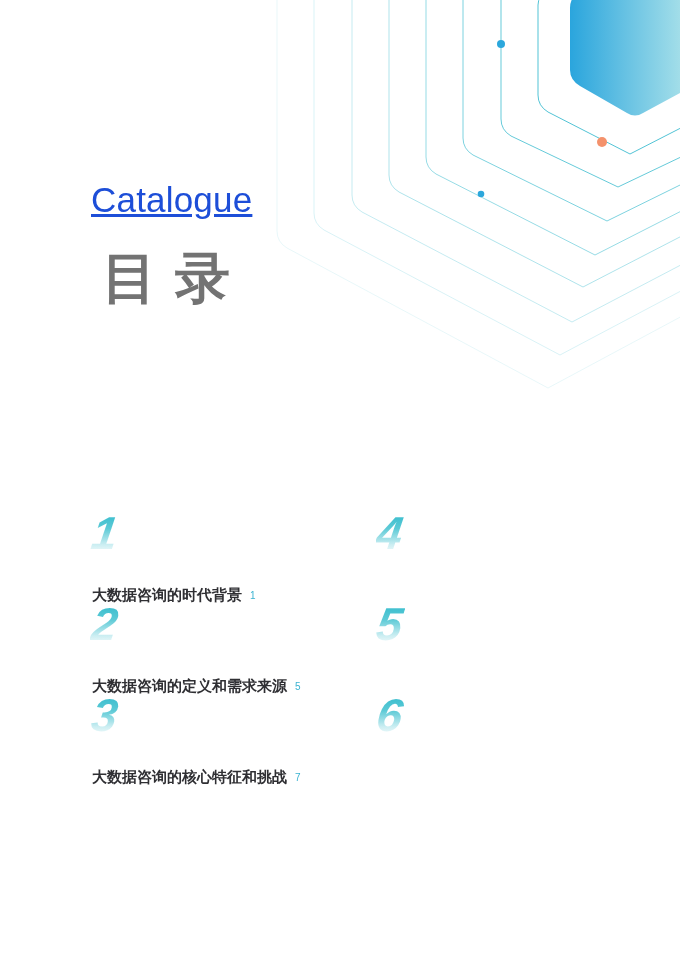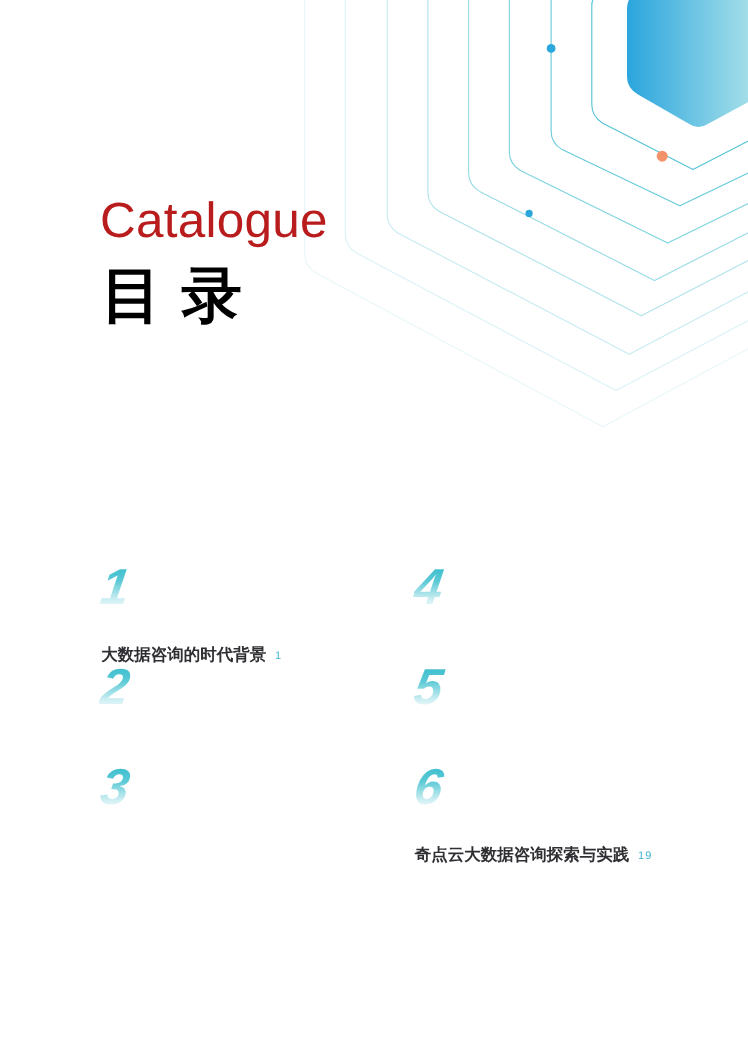--- a/index.html
+++ b/index.html
@@ -20,38 +20,39 @@
       top: 0;
       width: 680px;
       height: 420px;
       pointer-events: none;
     }
     .title-en {
       position: absolute;
       left: 91px;
       top: 180px;
       font-family: "Liberation Sans", sans-serif;
-      font-size: 45px;
-      color: #b91c1c;
+      font-size: 35px;
+      color: #1d4ed8;
       letter-spacing: 0.2px;
       line-height: 40px;
       margin: 0;
       font-weight: normal;
+      text-decoration: underline;
     }
     .title-cn {
       position: absolute;
       left: 90px;
       top: 233px;
       font-family: "DejaVu Sans", sans-serif;
       font-size: 55px;
       font-weight: bold;
-      color: #000000;
+      color: #737373;
       letter-spacing: 18px;
       line-height: 66px;
-      margin: 2px;
+      margin: 12px;
     }
     .toc-item {
       position: absolute;
       height: 60px;
       width: 280px;
       cursor: pointer;
     }
     .toc-num {
       position: absolute;
       left: 0;
@@ -130,31 +131,32 @@
 
 <nav>
 
   <div class="toc-item" style="left:92px; top:510px;">
     <span class="toc-num">1</span>
     <span class="toc-label"><span>大数据咨询的时代背景</span><span class="toc-page">1</span></span>
   </div>
 
   <div class="toc-item" style="left:92px; top:601px;">
     <span class="toc-num">2</span>
+    <span class="toc-label"><span>大数据咨询的定义和需求来源</span><span class="toc-page">5</span></span>
   </div>
 
   <div class="toc-item" style="left:92px; top:692px;">
     <span class="toc-num">3</span>
+    <span class="toc-label"><span>大数据咨询的核心特征和挑战</span><span class="toc-page">7</span></span>
   </div>
 
   <div class="toc-item" style="left:377px; top:510px;">
     <span class="toc-num">4</span>
   </div>
 
   <div class="toc-item" style="left:377px; top:601px;">
     <span class="toc-num">5</span>
   </div>
 
   <div class="toc-item" style="left:377px; top:692px;">
     <span class="toc-num">6</span>
-    <span class="toc-label"><span>奇点云大数据咨询探索与实践</span><span class="toc-page">19</span></span>
   </div>
 </nav>
 
 </body></html>

